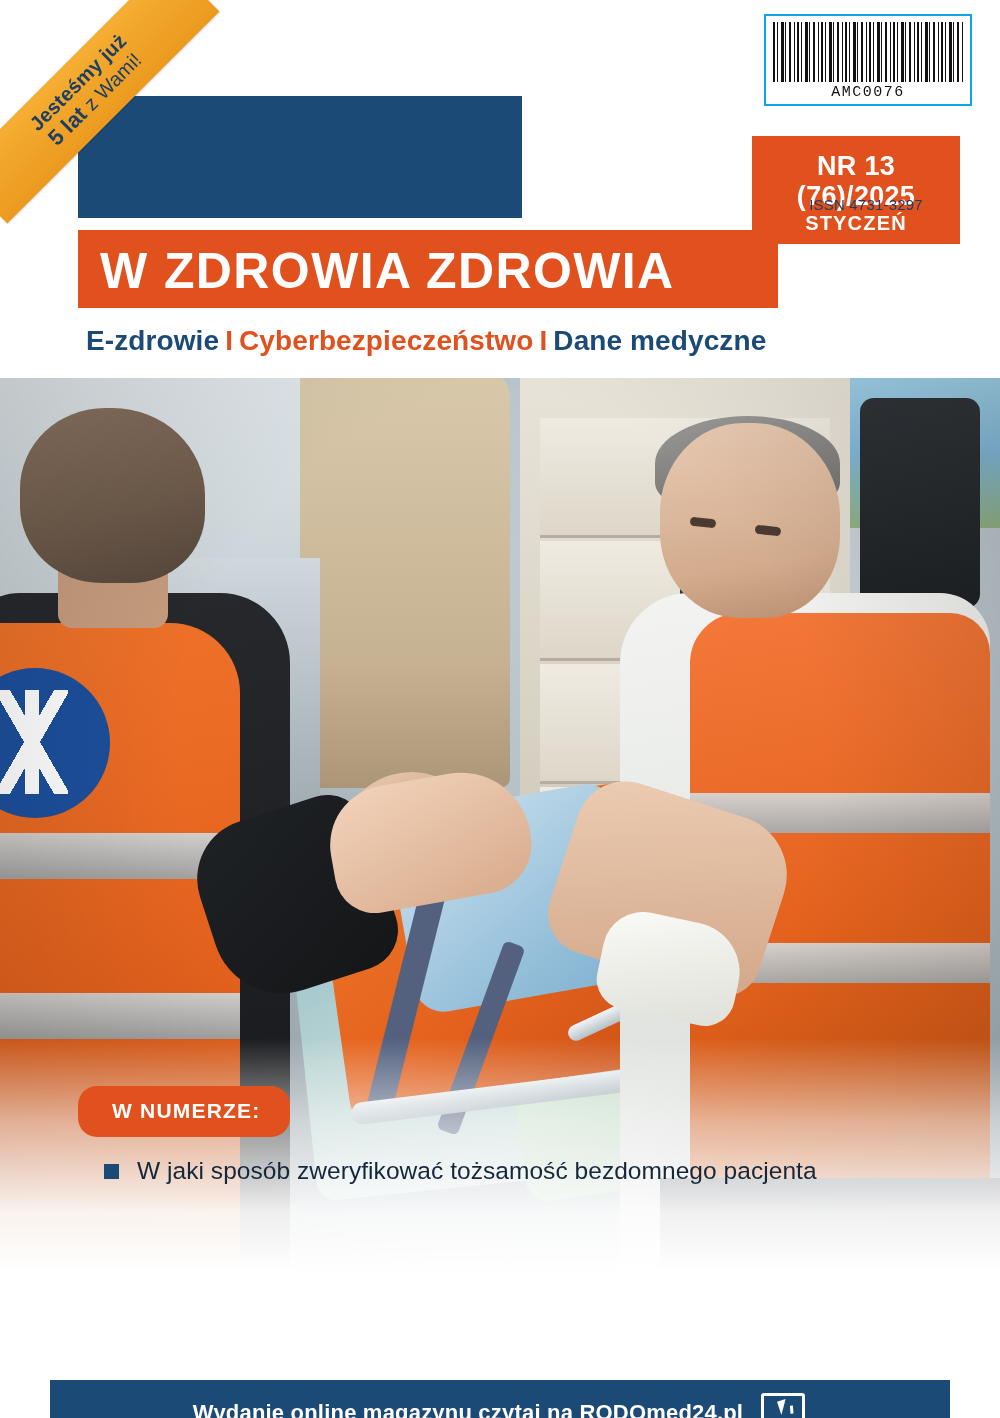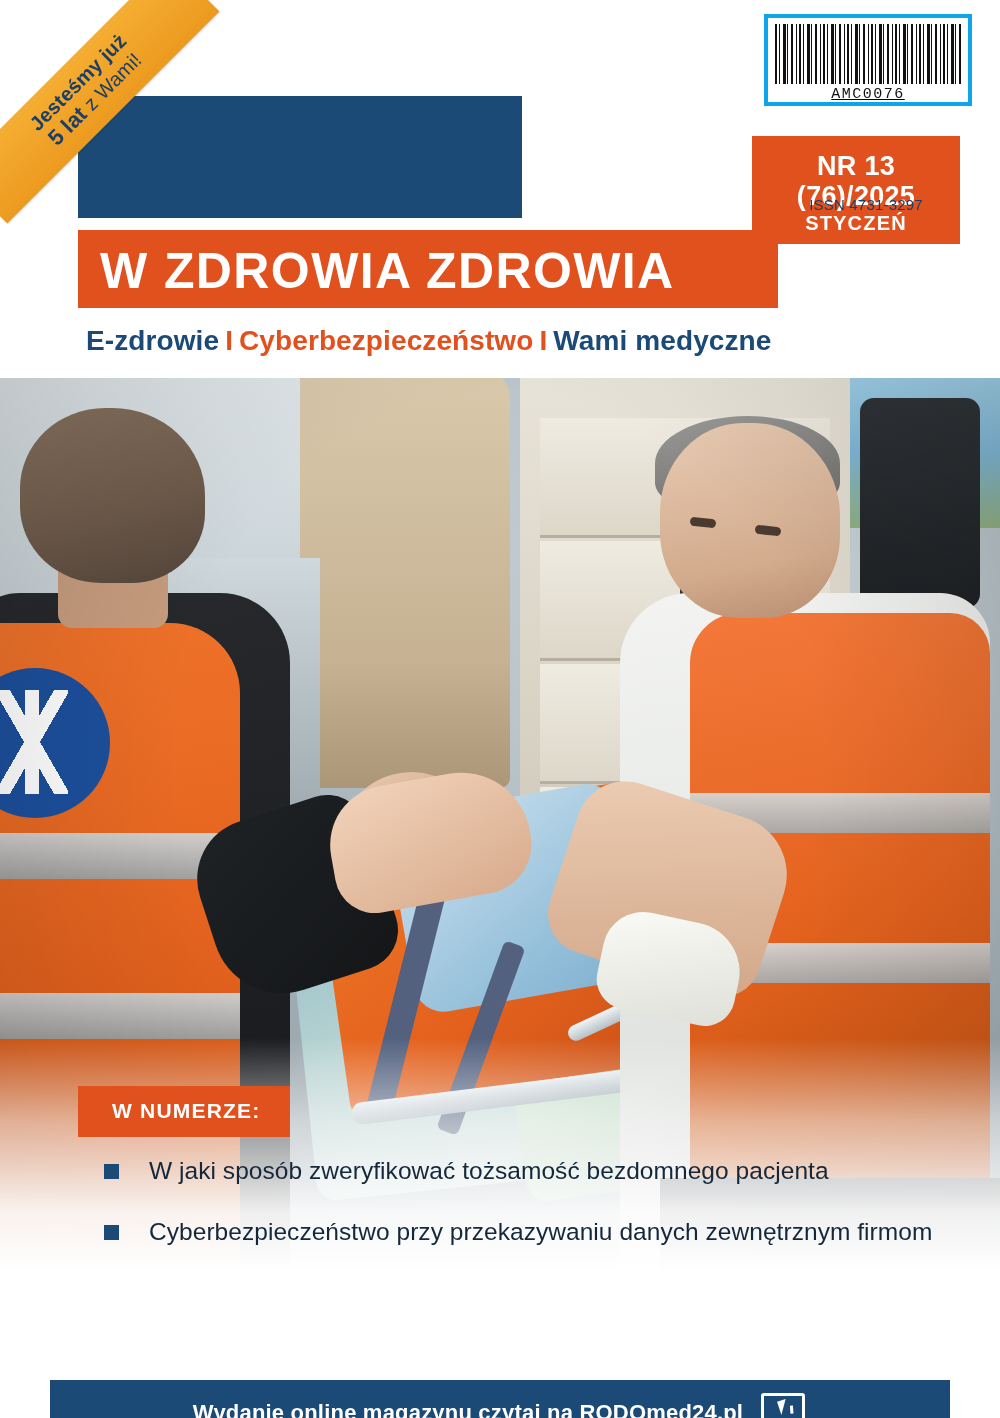--- a/index.html
+++ b/index.html
@@ -59,23 +59,22 @@
     font-weight: 400;
   }
   .ribbon .l2 b { font-weight: 700; font-size: 22px; }
 
   
   .barcode-box {
     position: absolute;
     right: 28px; top: 14px;
     width: 208px; height: 92px;
     background: #ffffff;
-    border: 4px solid #0ea5e9;
+    border: 2px solid #0ea5e9;
     padding: 6px 7px 2px 7px;
-    text-decoration: underline;
   }
   .barcode-bars {
     height: 60px;
     width: 100%;
     background-image: repeating-linear-gradient(
       to right,
       #111 0px, #111 2px, #fff 2px, #fff 4px,
       #111 4px, #111 5px, #fff 5px, #fff 8px,
       #111 8px, #111 11px, #fff 11px, #fff 12px,
       #111 12px, #111 13px, #fff 13px, #fff 16px,
@@ -408,20 +407,21 @@
   }
   .contents-badge {
     position: absolute;
     left: 78px; top: 8px;
     background: #e0511e;
     color: #fff;
     font-size: 21px;
     font-weight: 700;
     letter-spacing: 1.2px;
     padding: 13px 30px 14px 34px;
+    border-radius: 19px;
   }
   .contents-list {
     position: absolute;
     left: 104px; top: 78px;
     width: 830px;
   }
   .c-item {
     display: flex;
     align-items: flex-start;
     gap: 18px;
@@ -431,21 +431,20 @@
     width: 15px; height: 15px;
     background: #1b4a77;
     margin-top: 8px;
     flex: 0 0 auto;
   }
   .c-text {
     font-size: 24.5px;
     color: #15283b;
     line-height: 1.2;
     letter-spacing: .05px;
-    margin-left: 12px;
   }
 
   
   .footer {
     position: absolute;
     left: 50px; top: 1380px;
     width: 900px; height: 66px;
     background: #1b4a77;
     display: flex;
     align-items: center;
@@ -509,21 +508,21 @@
       <div class="month">STYCZEŃ</div>
     </div>
     <div class="issn">ISSN 4731-3297</div>
 
     <div class="rodo-block"></div>
 
     <div class="title-band"></div>
     <div class="title-band-text">W ZDROWIA ZDROWIA</div>
 
     <div class="subtitle">
-      <span>E-zdrowie</span><span class="sep">I</span><span class="orange">Cyberbezpieczeństwo</span><span class="sep">I</span><span>Wami medyczne</span>
+      <span>E-zdrowie</span><span class="sep">I</span><span class="orange">Cyberbezpieczeństwo</span><span class="sep">I</span><span>Dane medyczne</span>
     </div>
   </div>
 
   <div class="photo">
     <div class="ph-base"></div>
     <div class="ph-window"></div>
     <div class="ph-cab">
       <div class="drawer" style="top:40px">
           <div class="handle" style="top:46px"></div>
         </div>
@@ -581,24 +580,20 @@
     <div class="ph-fade"></div>
   </div>
 
   <div class="contents">
     <div class="contents-badge">W NUMERZE:</div>
     <div class="contents-list">
       <div class="c-item">
         <span class="c-bullet"></span>
         <span class="c-text">W jaki sposób zweryfikować tożsamość bezdomnego pacjenta</span>
       </div>
-      <div class="c-item">
-        <span class="c-bullet"></span>
-        <span class="c-text">Cyberbezpieczeństwo przy przekazywaniu danych zewnętrznym firmom</span>
-      </div>
     </div>
   </div>
 
   <div class="footer">
     <span class="footer-text">Wydanie online magazynu czytaj na RODOmed24.pl</span>
     <span class="monitor-icon">
       <span class="screen"></span>
       <span class="cursor"></span>
       <span class="stand"></span>
     </span>

